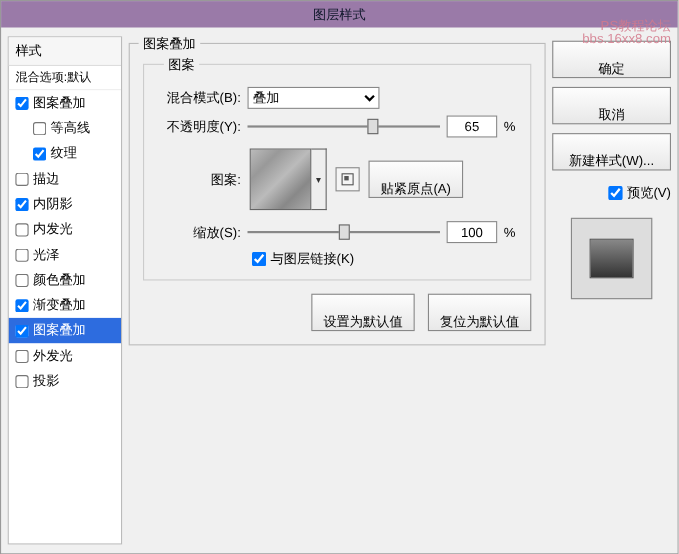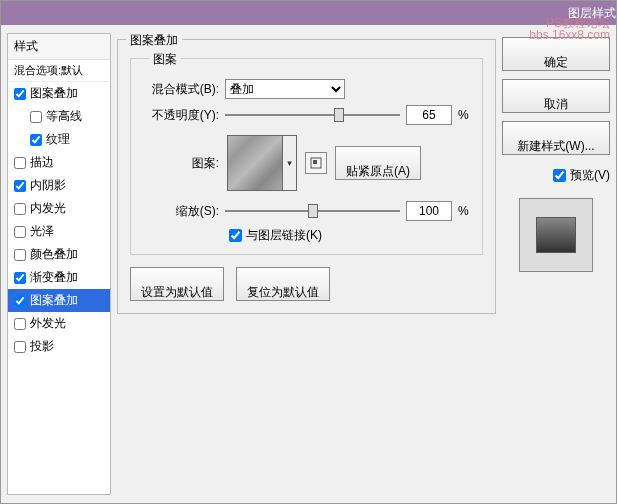--- a/index.html
+++ b/index.html
@@ -1,18 +1,18 @@
 <!DOCTYPE html>
 <html><head>
 <meta charset="utf-8">
 <style>
 * { box-sizing: border-box; margin: 0; padding: 0; font-family: "Microsoft YaHei", sans-serif; font-size: 12px; }
 body { background: #f0f0f0; }
 .window { width: 617px; height: 504px; border: 1px solid #999; background: #f0f0f0; position: relative; }
-.titlebar { height: 24px; background: #9a7aa8; color: #ffffff; text-align: right; line-height: 24px; font-size: 13px; }
+.titlebar { height: 24px; background: #9a7aa8; color: #0f172a; text-align: center; line-height: 24px; font-size: 13px; }
 .watermark { position: absolute; top: 16px; right: 6px; color: #d47a8c; font-size: 11px; line-height: 12px; text-align: right; opacity: 0.85; pointer-events: none; }
 .content { display: flex; padding: 8px 6px; gap: 6px; height: calc(100% - 24px); }
 
 
 .styles-panel { width: 104px; border: 1px solid #bbb; background: #fff; }
 .styles-header { padding: 4px 6px; border-bottom: 1px solid #ddd; background: #f6f6f6; }
 .styles-sub { padding: 3px 6px; font-size: 11px; border-bottom: 1px solid #eee; }
 .style-item { padding: 3px 4px 3px 6px; display: flex; align-items: center; gap: 4px; cursor: pointer; }
 .style-item.indent { padding-left: 22px; }
 .style-item.selected { background: #2d6cdf; color: #fff; }
@@ -31,21 +31,21 @@
 .slider-track { position: absolute; left: 0; right: 0; top: 8px; height: 2px; background: #888; }
 .slider-thumb { position: absolute; top: 2px; width: 10px; height: 14px; background: #ddd; border: 1px solid #666; transform: translateX(-50%); }
 .num-input { width: 46px; height: 20px; border: 1px solid #888; text-align: center; background: #fff; }
 .pct { width: 14px; }
 .pattern-row { display: flex; align-items: center; gap: 8px; margin: 10px 0 10px 30px; }
 .pattern-thumb { width: 56px; height: 56px; border: 1px solid #666; background: linear-gradient(135deg,#bbb 0%,#999 25%,#bbb 50%,#888 75%,#aaa 100%); position: relative; }
 .pattern-dd { width: 14px; height: 56px; border: 1px solid #666; border-left: none; background: #eee; display: flex; align-items: center; justify-content: center; cursor: pointer; }
 .small-btn { width: 22px; height: 22px; border: 1px solid #888; background: #f5f5f5; display: flex; align-items: center; justify-content: center; cursor: pointer; }
 .btn { padding: 16px 10px; height: 22px; border: 1px solid #888; background: linear-gradient(#fdfdfd,#e8e8e8); cursor: pointer; }
 .link-row { margin-left: 88px; display: flex; align-items: center; gap: 4px; }
-.bottom-btns { display: flex; gap: 12px; justify-content: flex-start; margin-top: 12px; }
+.bottom-btns { display: flex; gap: 12px; justify-content: flex-end; margin-top: 12px; }
 
 
 .right-panel { width: 108px; display: flex; flex-direction: column; gap: 8px; padding-top: 4px; }
 .right-panel .btn { width: 100%; text-align: center; }
 .preview-check { display: flex; justify-content: flex-end; align-items: center; gap: 4px; margin-top: 4px; }
 .preview-box { width: 74px; height: 74px; margin: 6px auto 0; border: 1px solid #888; background: #ddd; display: flex; align-items: center; justify-content: center; }
 .preview-inner { width: 40px; height: 36px; background: linear-gradient(#888 0%, #666 40%, #333 100%); border: 1px solid #555; }
 
 .chev::after { content: "▾"; font-size: 9px; color: #333; }
 </style>

